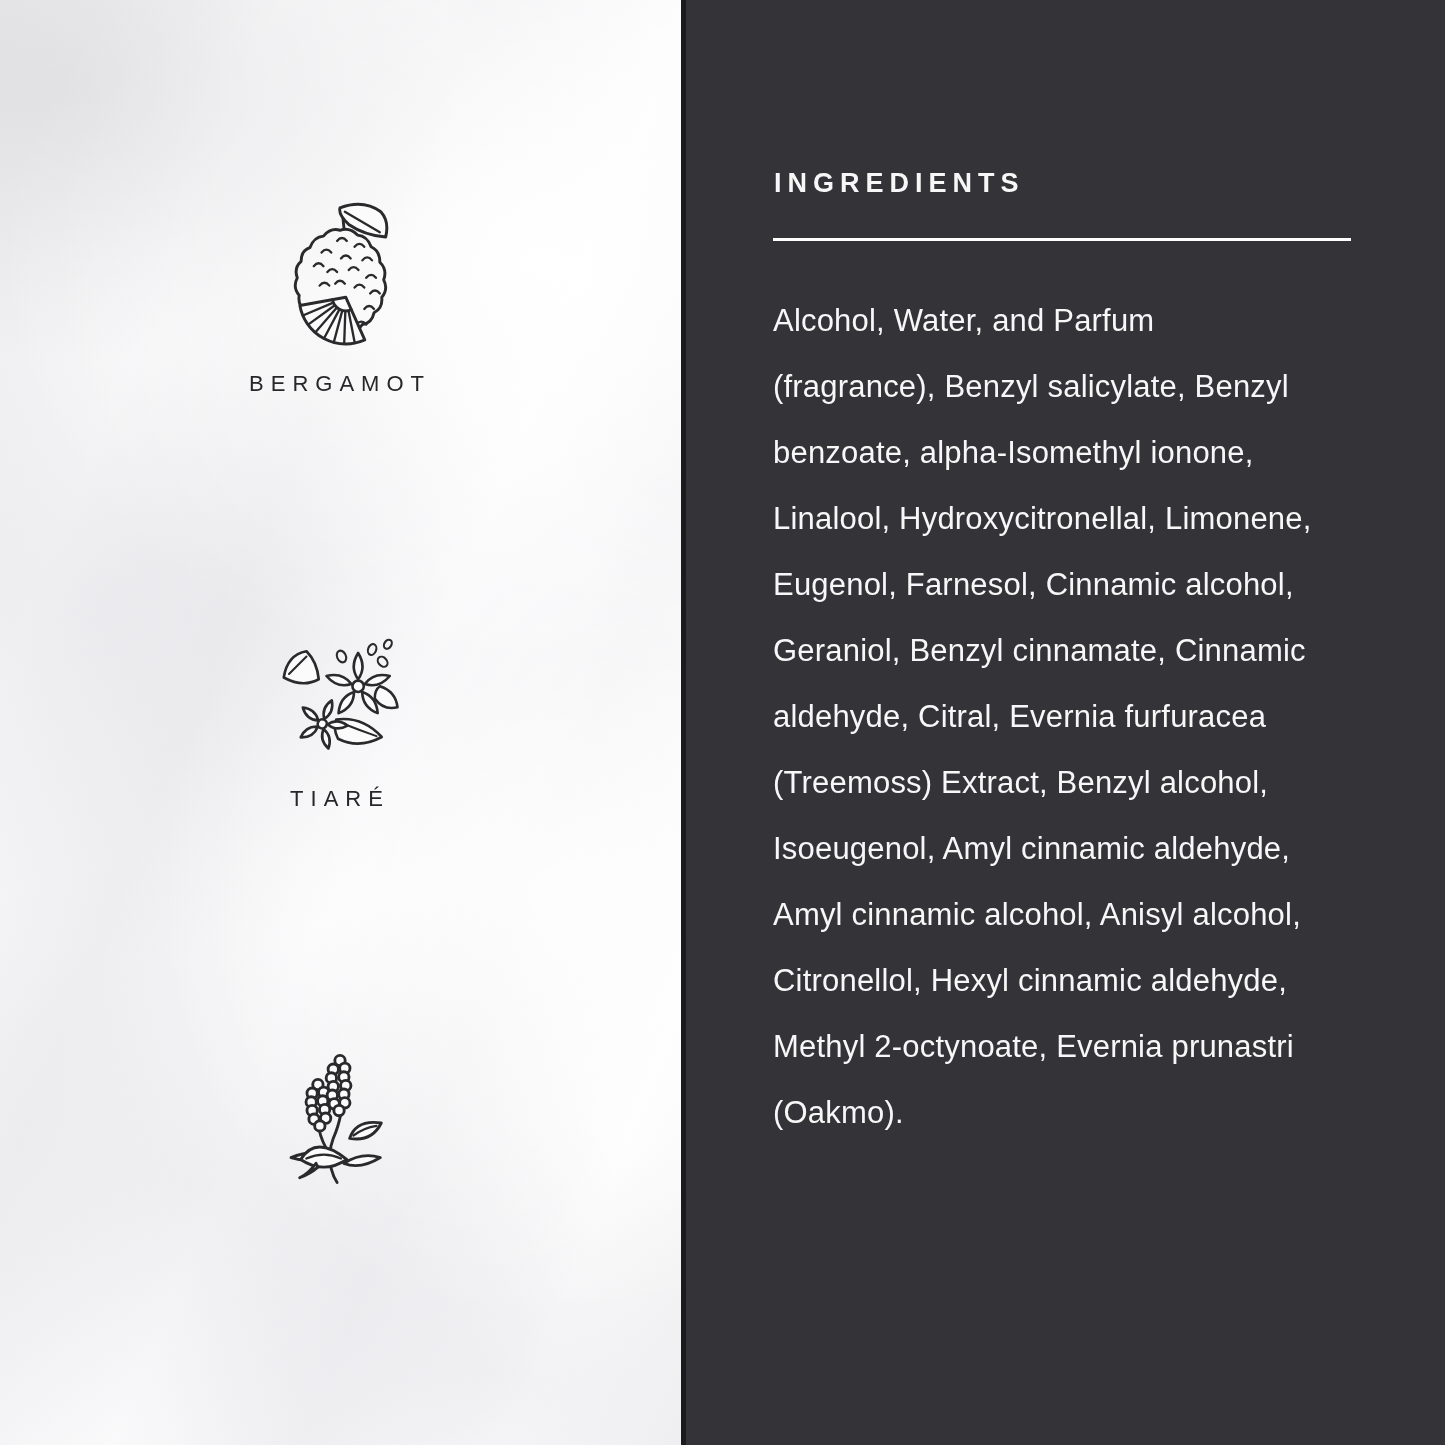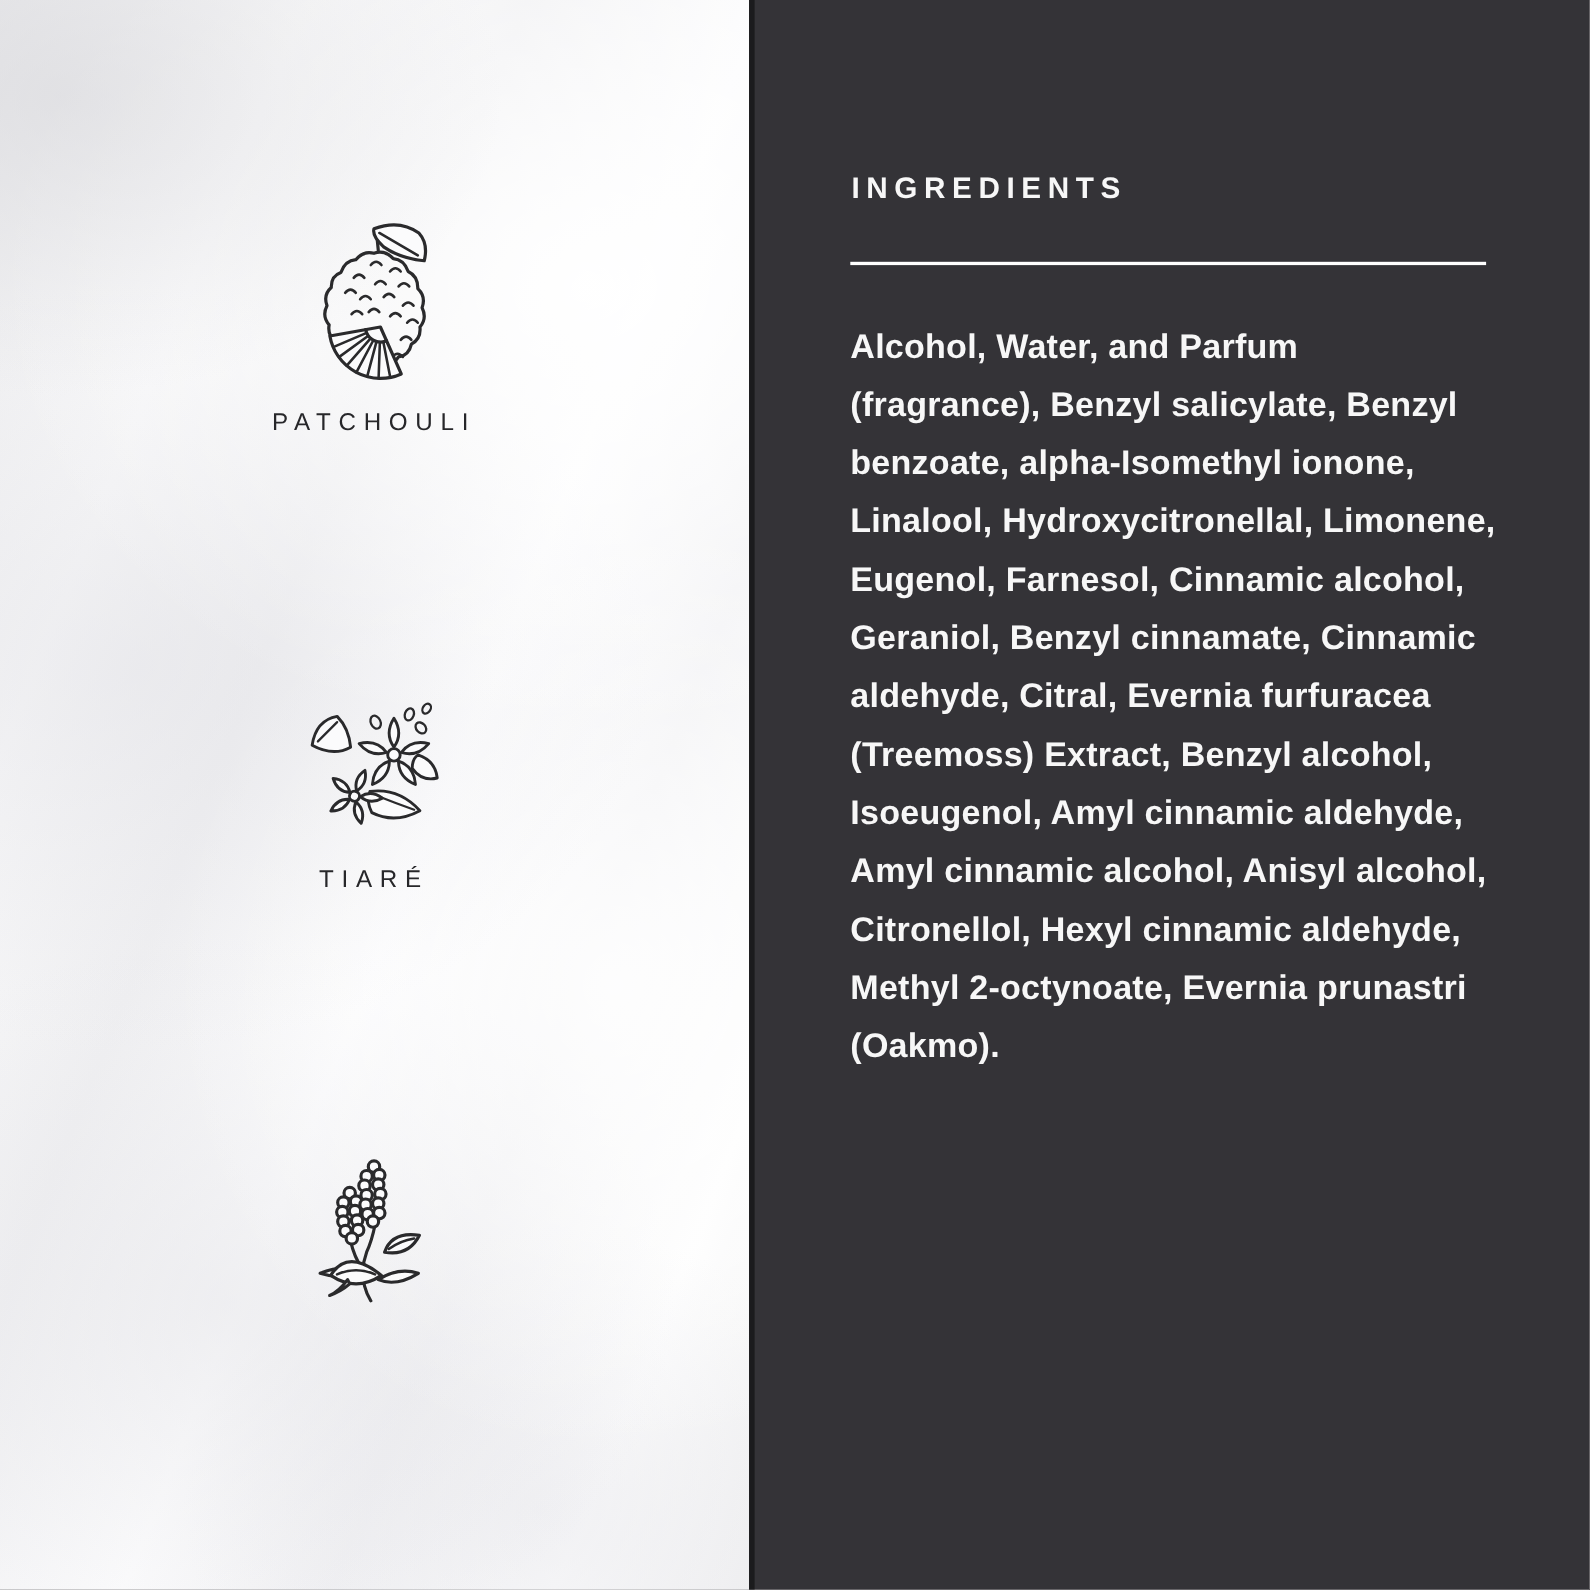--- a/index.html
+++ b/index.html
@@ -20,31 +20,31 @@
       radial-gradient(540px 430px at 72% 95%, rgba(234,234,238,.65), transparent 60%),
       linear-gradient(112deg,#ececee 0%,#f8f8f9 22%,#f0f0f2 38%,#fcfcfd 55%,#f2f2f4 70%,#fdfdfd 86%,#f0f0f1 100%);
   }
   
   .panel{
     position:absolute;left:681px;top:0;width:764px;height:1445px;box-sizing:border-box;
     background:var(--panel_bg,#343337);
     border-left:5px solid var(--panel_seam,#1b1b1d);
   }
   .panel h2{
-    position:absolute;left:88px;top:156px;margin:0;
+    position:absolute;left:88px;top:168px;margin:0;
     font-size:27px;font-weight:700;letter-spacing:6px;
     color:var(--panel_text,#f7f7f7);
   }
   .rule{
     position:absolute;left:87px;top:238px;width:578px;height:3px;
     background:var(--divider,#ffffff);
   }
   .ing{
     position:absolute;left:87px;top:288px;width:620px;margin:0;
-    font-size:31px;font-weight:700;line-height:53px;letter-spacing:.2px;
+    font-size:31px;font-weight:400;line-height:66px;letter-spacing:.2px;
     color:var(--panel_text,#f7f7f7);
     white-space:pre-line;
   }
   
   .icon-box{position:absolute;}
   .icon-box svg{display:block;width:100%;height:100%;}
   .note-label{
     position:absolute;left:90px;width:500px;text-align:center;
     font-size:22px;font-weight:400;letter-spacing:7px;
     color:var(--label_text,#27272a);
@@ -98,21 +98,21 @@
         <line x1="72.4" y1="113.5" x2="63.6" y2="146.4"></line>
         <line x1="75.5" y1="114.0" x2="74.3" y2="148.0"></line>
         <line x1="78.7" y1="113.7" x2="85.2" y2="147.1"></line>
       </g>
 
       <path class="stroke" d="M74,28 L72,8"></path>
       <path class="fillbg" d="M70,8 Q94,-1 112,12 Q121,22 117,38 Q95,36 79,25 Q68,15 70,8 Z"></path>
       <line class="stroke thin" x1="75" y1="12" x2="111" y2="33"></line>
     </svg>
   </div>
-  <div class="note-label" id="label-bergamot">PATCHOULI</div>
+  <div class="note-label" id="label-bergamot">BERGAMOT</div>
 
   <div class="icon-box" id="icon-tiare">
     <svg viewBox="0 0 160 160" xmlns="http://www.w3.org/2000/svg">
 
       <path class="fillbg" d="M44,22 Q22,26 18,52 Q40,64 58,54 Q56,34 44,22 Z"></path>
       <line class="stroke thin" x1="24" y1="48" x2="44" y2="28"></line>
       <path class="fillbg" d="M128,62 Q146,68 148,86 Q132,90 122,76 Q122,66 128,62 Z"></path>
       <path class="fillbg" d="M78,100 Q108,96 130,120 Q104,134 80,122 Q74,110 78,100 Z"></path>
       <path class="stroke thin" d="M84,104 Q104,112 124,119"></path>
 

